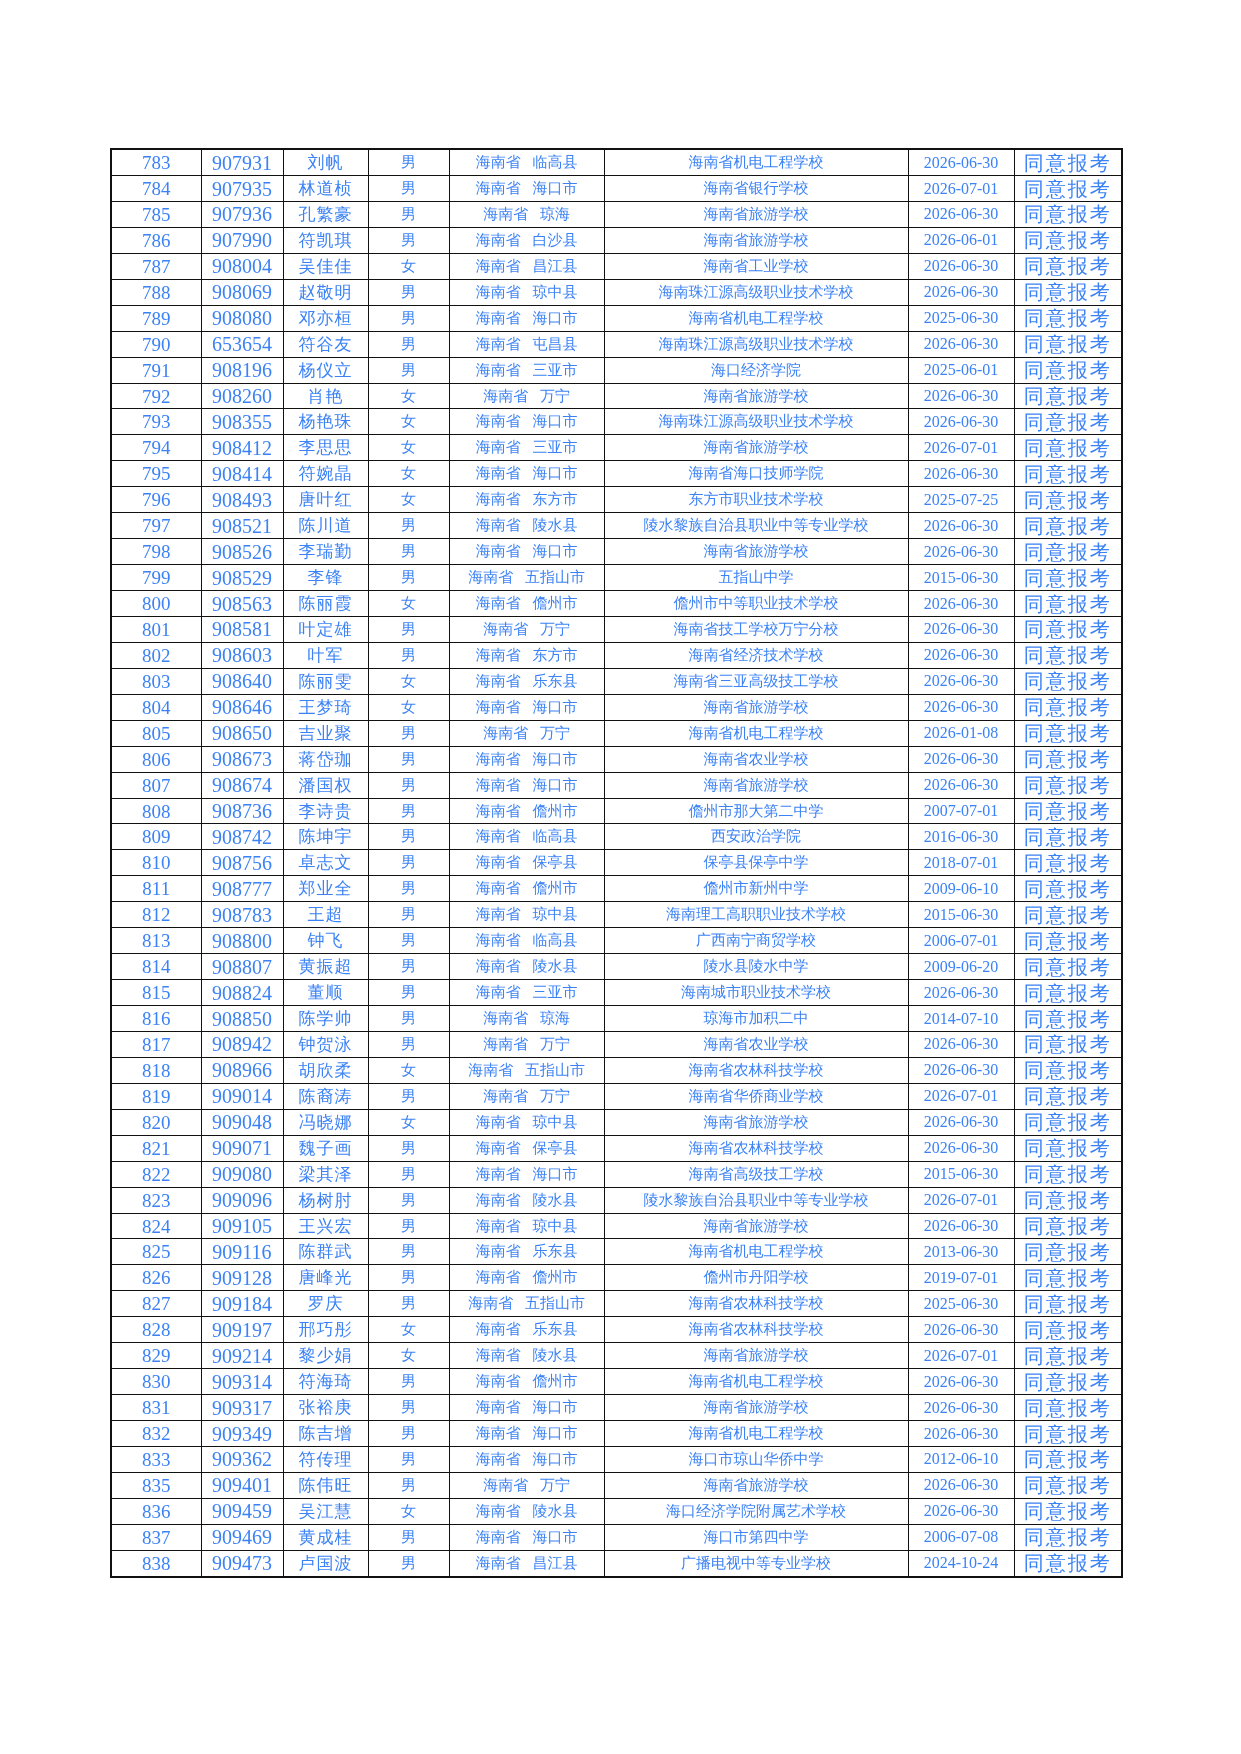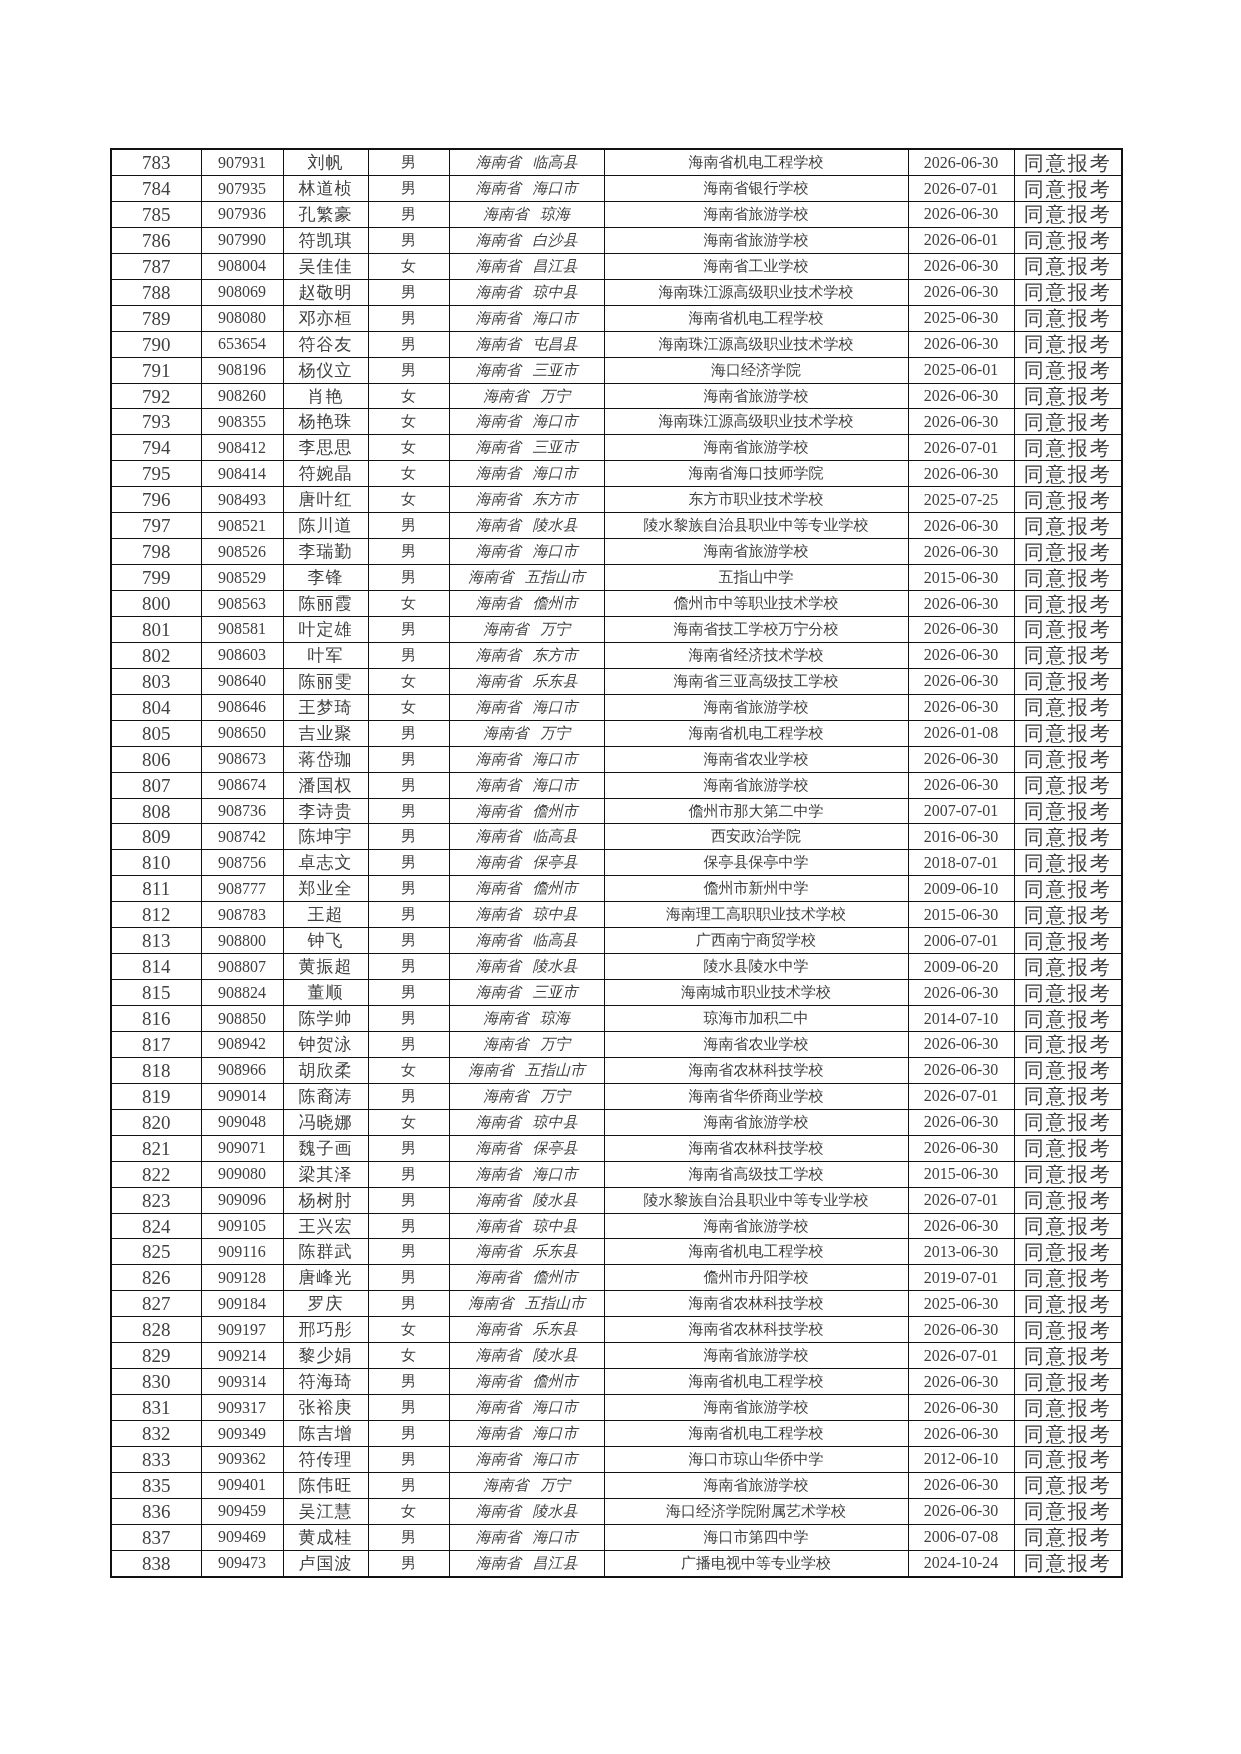--- a/index.html
+++ b/index.html
@@ -6,21 +6,21 @@
     margin: 0;
     padding: 0;
     background: #ffffff;
   }
   .page {
     position: relative;
     width: 1144px;
     height: 1754px;
     background: #ffffff;
     font-family: "Liberation Serif", "DejaVu Serif", serif;
-    color: #404040;
+    color: #3b82f6;
     overflow: hidden;
   }
   table.roster {
     position: absolute;
     left: 110px;
     top: 148px;
     width: 1011px;
     height: 1430px;
     border-collapse: collapse;
     table-layout: fixed;
@@ -29,24 +29,24 @@
   table.roster td {
     border: 1px solid #111111;
     text-align: center;
     vertical-align: middle;
     padding: 0 2px;
     white-space: nowrap;
     overflow: hidden;
     line-height: 1;
   }
   td.c-index  { font-size: 19px; }
-  td.c-id     { font-size: 16px; }
+  td.c-id     { font-size: 20px; }
   td.c-name   { font-size: 17px; letter-spacing: 1px; }
   td.c-gender { font-size: 15px; }
-  td.c-region { font-size: 15px; word-spacing: 8px; font-style: italic; }
+  td.c-region { font-size: 15px; word-spacing: 8px; }
   td.c-school { font-size: 15px; }
   td.c-date   { font-size: 16px; }
   td.c-status { font-size: 20px; letter-spacing: 2px; }
 </style>
 </head>
 <body>
 
 <div class="page">
   <table class="roster">
     <colgroup>

